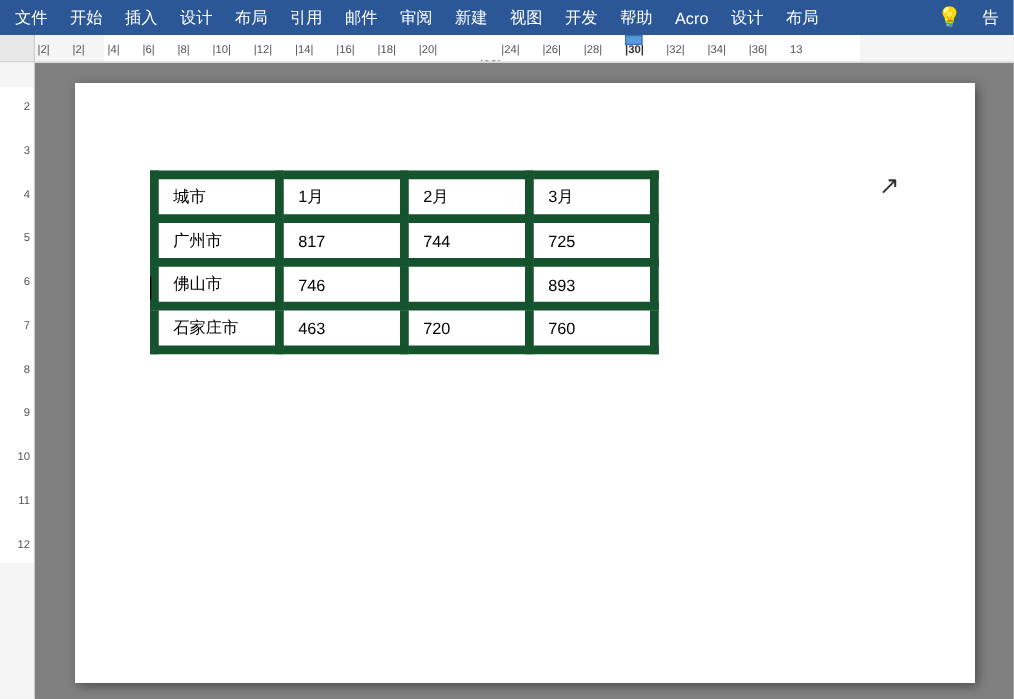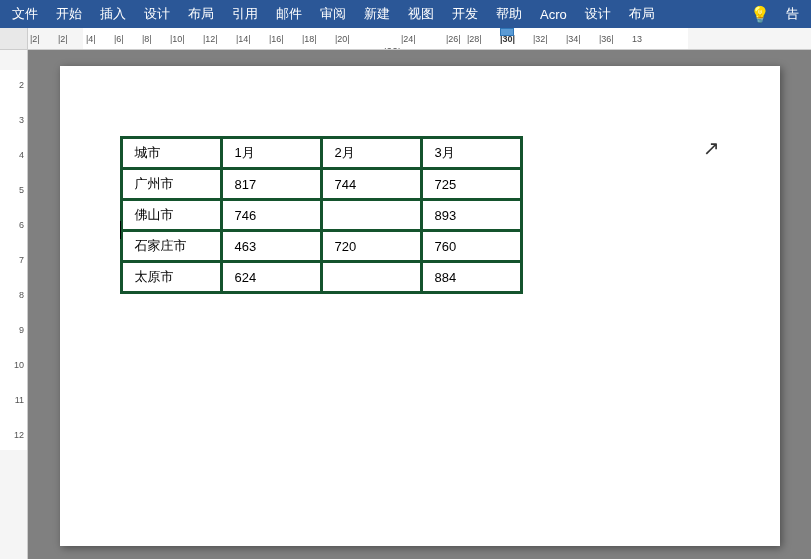--- a/index.html
+++ b/index.html
@@ -89,21 +89,21 @@
       padding: 40px 60px 40px 60px;
     }
 
     
     .doc-table {
       border-collapse: collapse;
       margin-top: 30px;
       font-size: 13px;
     }
     .doc-table td {
-      border: 3px solid #14532d;
+      border: 7px solid #14532d;
       padding: 5px 12px;
       min-width: 100px;
       height: 28px;
     }
     .doc-table tr:first-child td {
       font-weight: normal;
     }
 
     
     .cursor-icon {
@@ -168,21 +168,21 @@
       <span style="font-size:9px;color:#555;position:absolute;left:86px;">|6|</span>
       <span style="font-size:9px;color:#555;position:absolute;left:114px;">|8|</span>
       <span style="font-size:9px;color:#555;position:absolute;left:142px;">|10|</span>
       <span style="font-size:9px;color:#555;position:absolute;left:175px;">|12|</span>
       <span style="font-size:9px;color:#555;position:absolute;left:208px;">|14|</span>
       <span style="font-size:9px;color:#555;position:absolute;left:241px;">|16|</span>
       <span style="font-size:9px;color:#555;position:absolute;left:274px;">|18|</span>
       <span style="font-size:9px;color:#555;position:absolute;left:307px;">|20|</span>
       <span style="font-size:10px;color:#555;position:absolute;left:356px;margin-top:28px;">|22|</span>
       <span style="font-size:9px;color:#555;position:absolute;left:373px;">|24|</span>
-      <span style="font-size:9px;color:#555;position:absolute;left:406px;margin-left:12px;">|26|</span>
+      <span style="font-size:9px;color:#555;position:absolute;left:406px;">|26|</span>
       <span style="font-size:9px;color:#555;position:absolute;left:439px;">|28|</span>
       <span style="font-size:9px;color:#555;position:absolute;left:472px;font-weight:bold;color:#333;">|30|</span>
       <span style="font-size:9px;color:#555;position:absolute;left:505px;">|32|</span>
       <span style="font-size:9px;color:#555;position:absolute;left:538px;">|34|</span>
       <span style="font-size:9px;color:#555;position:absolute;left:571px;">|36|</span>
       <span style="font-size:9px;color:#555;position:absolute;left:604px;">13</span>
     </div>
 
     <div style="position:absolute;top:0;left:472px;width:14px;height:8px;background:#5b9bd5;border:1px solid #2e75b6;"></div>
   </div>
@@ -234,25 +234,19 @@
           <td>746</td>
           <td></td>
           <td>893</td>
         </tr>
         <tr>
           <td>石家庄市</td>
           <td>463</td>
           <td>720</td>
           <td>760</td>
         </tr>
-        <tr>
-          <td>太原市</td>
-          <td>624</td>
-          <td></td>
-          <td>884</td>
-        </tr>
       </tbody>
         </table>
 
       <div class="cursor-icon">↖</div>
     </div>
   </div>
 </div>
 
 </body></html>

